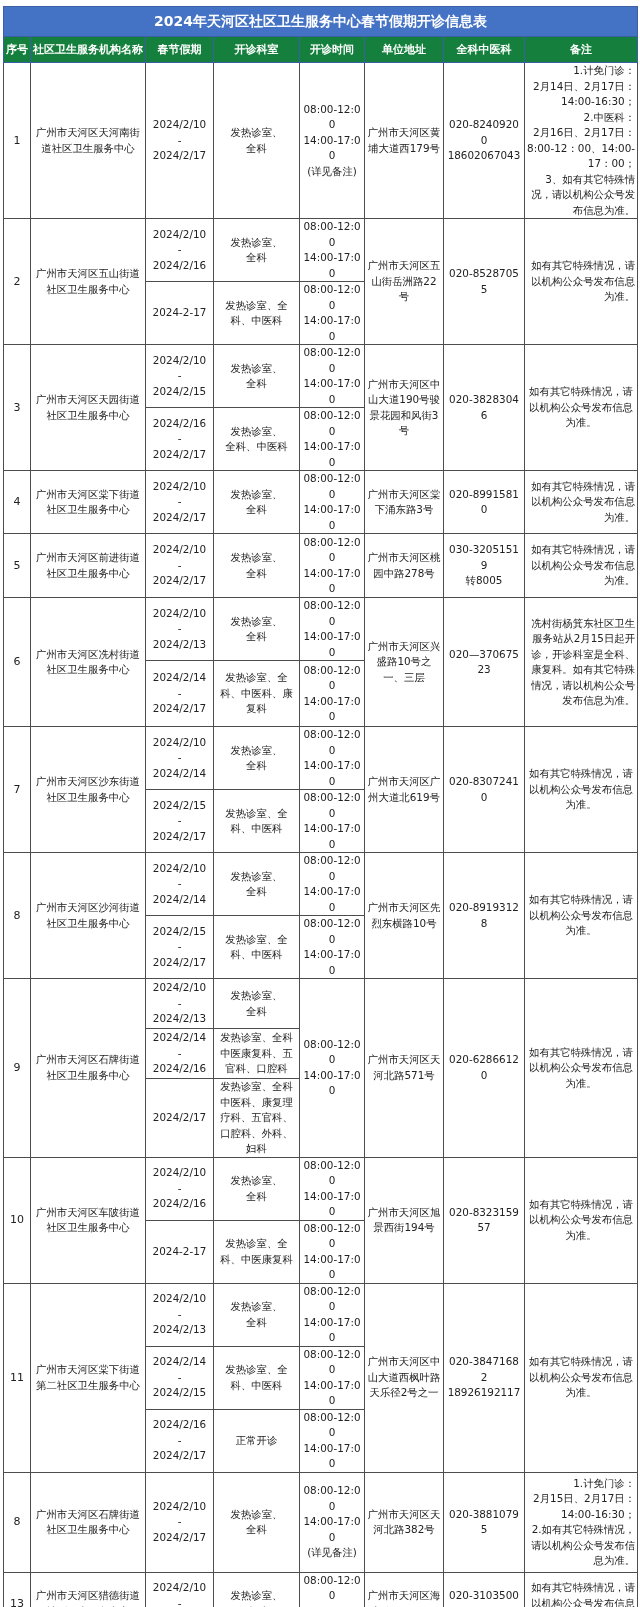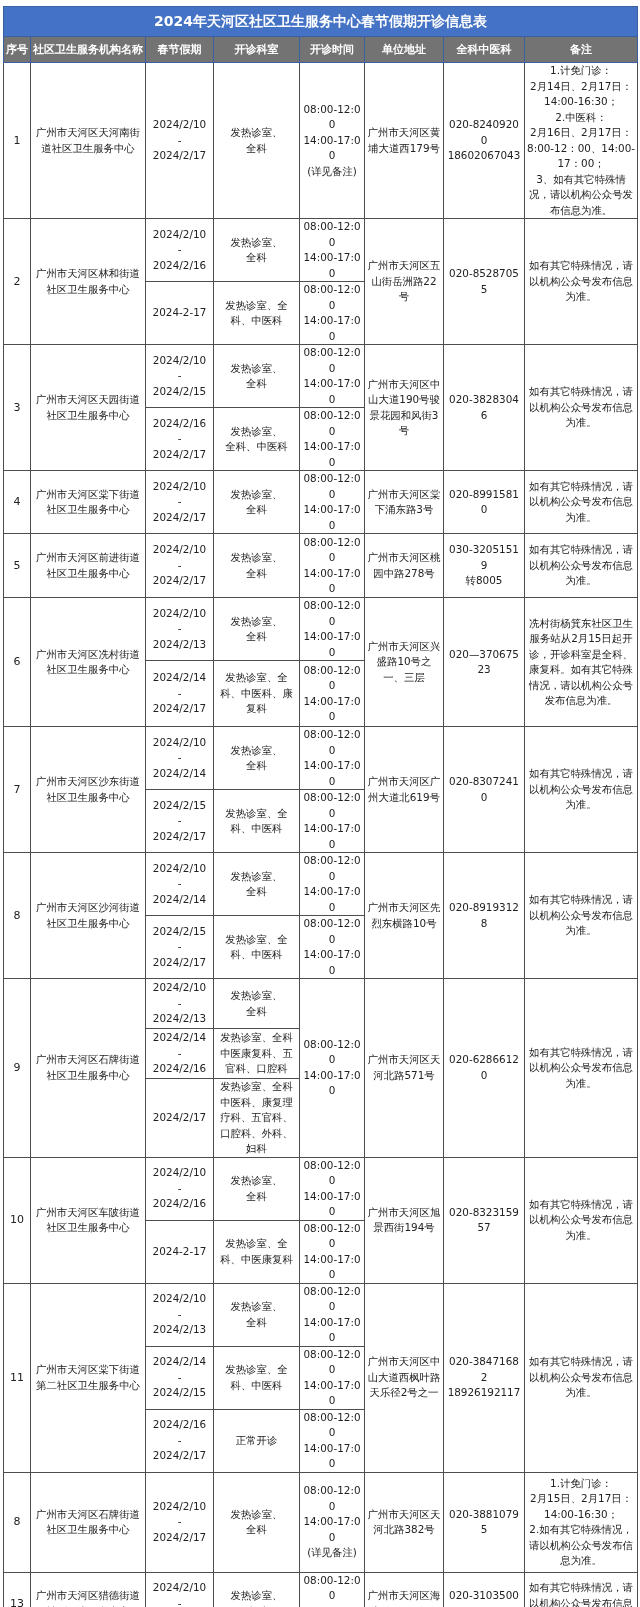--- a/index.html
+++ b/index.html
@@ -1,22 +1,22 @@
 <!DOCTYPE html>
 <html><head>
 <meta charset="utf-8">
 <style>
   html, body { margin: 0; padding: 0; background: #ffffff; }
   body { width: 640px; height: 1607px; overflow: hidden; font-family: "DejaVu Sans", "Liberation Sans", sans-serif; color: #222; }
   .wrap { position: absolute; left: 3px; top: 6px; width: 634px; }
   table { border-collapse: collapse; width: 634px; table-layout: fixed; }
   td, th { border: 1px solid #4d4d4d; padding: 0 2px; font-size: 10.4px; line-height: 15.5px; text-align: center; vertical-align: middle; word-break: break-all; }
   .title-row th { background: #4472c4; color: #ffffff; font-size: 14px; font-weight: bold; height: 29px; border-color: #3a5fa3; margin-left: 12px; }
-  .head-row th { background: #737373; color: #ffffff; font-size: 11px; font-weight: bold; height: 25px; border-color: #3a5fa3; }
-  td.left { text-align: center; }
+  .head-row th { background: #15803d; color: #ffffff; font-size: 11px; font-weight: bold; height: 25px; border-color: #3a5fa3; }
+  td.left { text-align: right; }
   td.seq { font-size: 11px; }
   .pl { white-space: pre-line; }
 </style>
 </head>
 <body>
 
 <div class="wrap">
 <table>
   <colgroup>
     <col style="width:27px">
@@ -63,21 +63,21 @@
 2月14日、2月17日：
 14:00-16:30；
 2.中医科：
 2月16日、2月17日：
 8:00-12：00、14:00-17：00；
 3、如有其它特殊情况，请以机构公众号发布信息为准。</td>
     </tr>
 
     <tr style="height:48px">
       <td class="seq" rowspan="2">2</td>
-      <td rowspan="2">广州市天河区林和街道社区卫生服务中心</td>
+      <td rowspan="2">广州市天河区五山街道社区卫生服务中心</td>
       <td class="pl">2024/2/10
 -
 2024/2/16</td>
       <td class="pl">发热诊室、
 全科</td>
       <td class="pl">08:00-12:00
 14:00-17:00</td>
       <td rowspan="2">广州市天河区五山街岳洲路22号</td>
       <td rowspan="2" class="pl">020-85287055</td>
       <td rowspan="2" class="left">如有其它特殊情况，请以机构公众号发布信息为准。</td>

